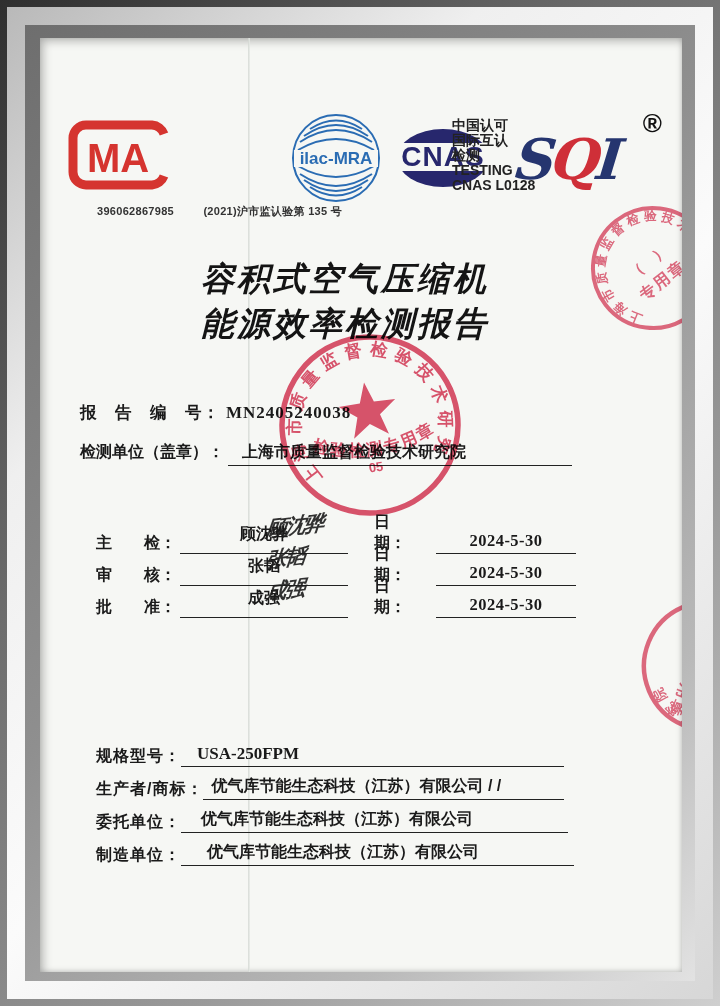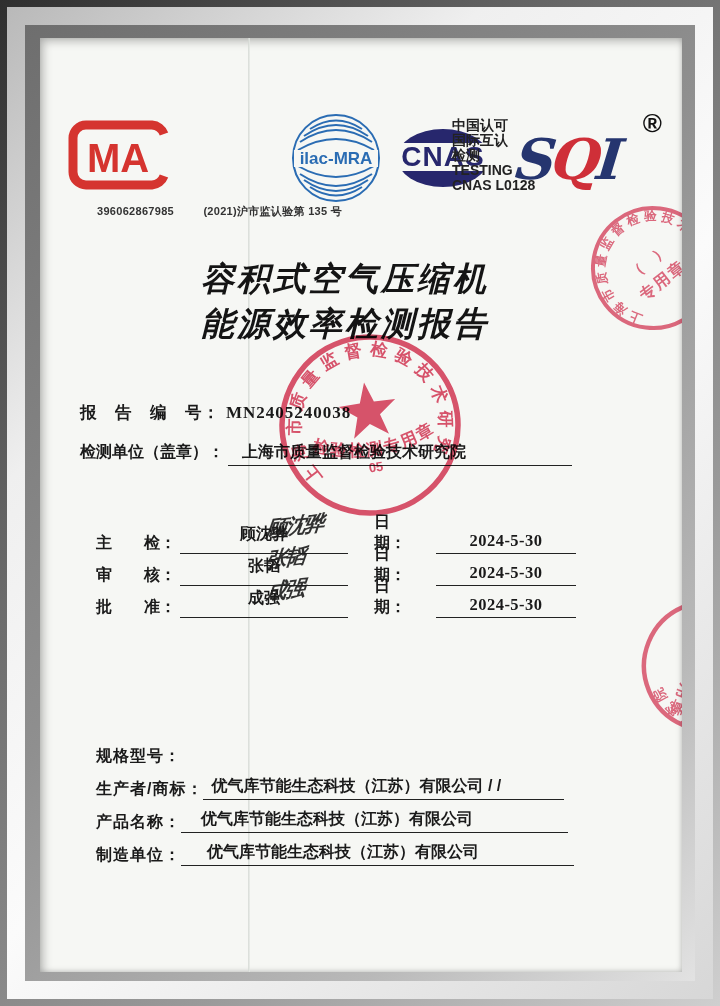--- a/index.html
+++ b/index.html
@@ -147,27 +147,28 @@
     </div>
     <div class="row sig-row" style="top:556px">
       <span class="lbl">批　　准：</span>
       <span class="line1"><span>成强</span><span class="scrawl">成强</span></span>
       <span class="dlbl">日　期：</span>
       <span class="line2">2024-5-30</span>
     </div>
 
     <div class="row prod-row" style="top:703px;width:468px">
       <span class="lbl">规格型号：</span>
+      <span class="line" style="padding-left:16px;font-family:'Liberation Serif','DejaVu Serif',serif;font-size:17px">USA-250FPM</span>
     </div>
     <div class="row prod-row" style="top:736px;width:468px">
       <span class="lbl">生产者/商标：</span>
       <span class="line" style="padding-left:8px">优气库节能生态科技（江苏）有限公司 / /</span>
     </div>
     <div class="row prod-row" style="top:769px;width:472px">
-      <span class="lbl">产品名称：</span>
+      <span class="lbl">委托单位：</span>
       <span class="line" style="padding-left:20px">优气库节能生态科技（江苏）有限公司</span>
     </div>
     <div class="row prod-row" style="top:802px;width:478px">
       <span class="lbl">制造单位：</span>
       <span class="line" style="padding-left:26px">优气库节能生态科技（江苏）有限公司</span>
     </div>
 
     <div class="stamp stamp-main">
       <svg width="190" height="190" viewBox="0 0 190 190">
         <defs>

